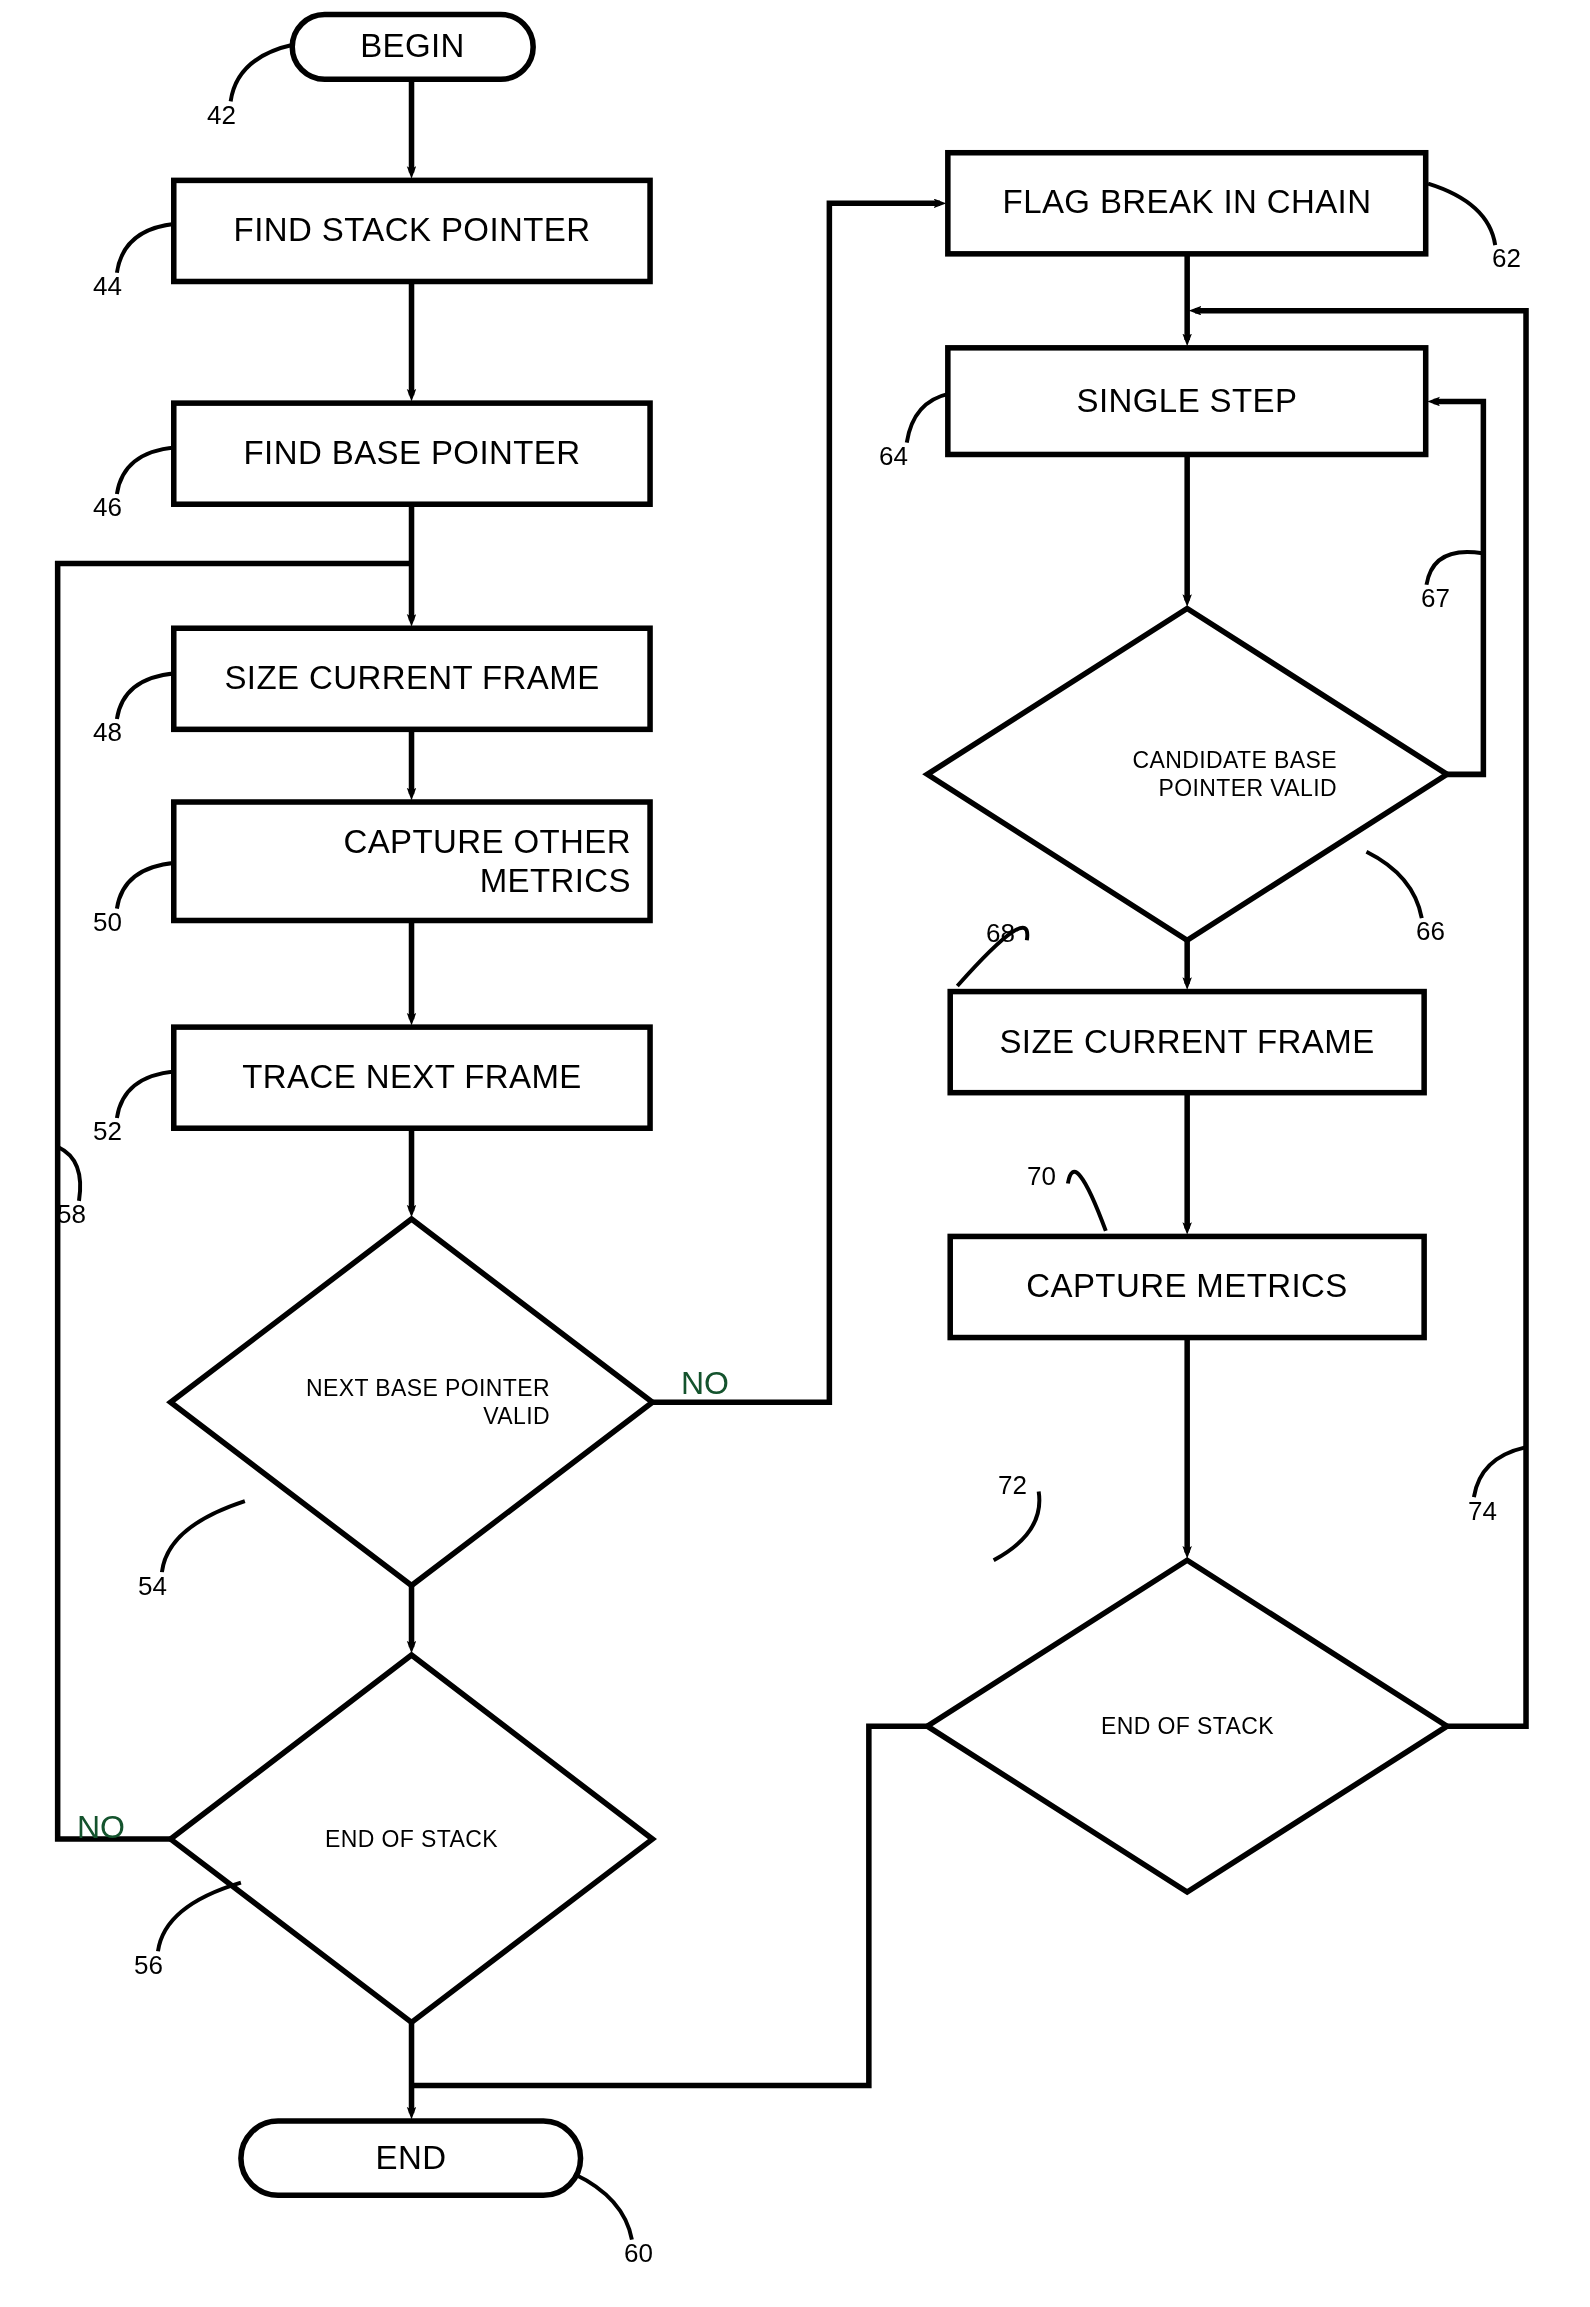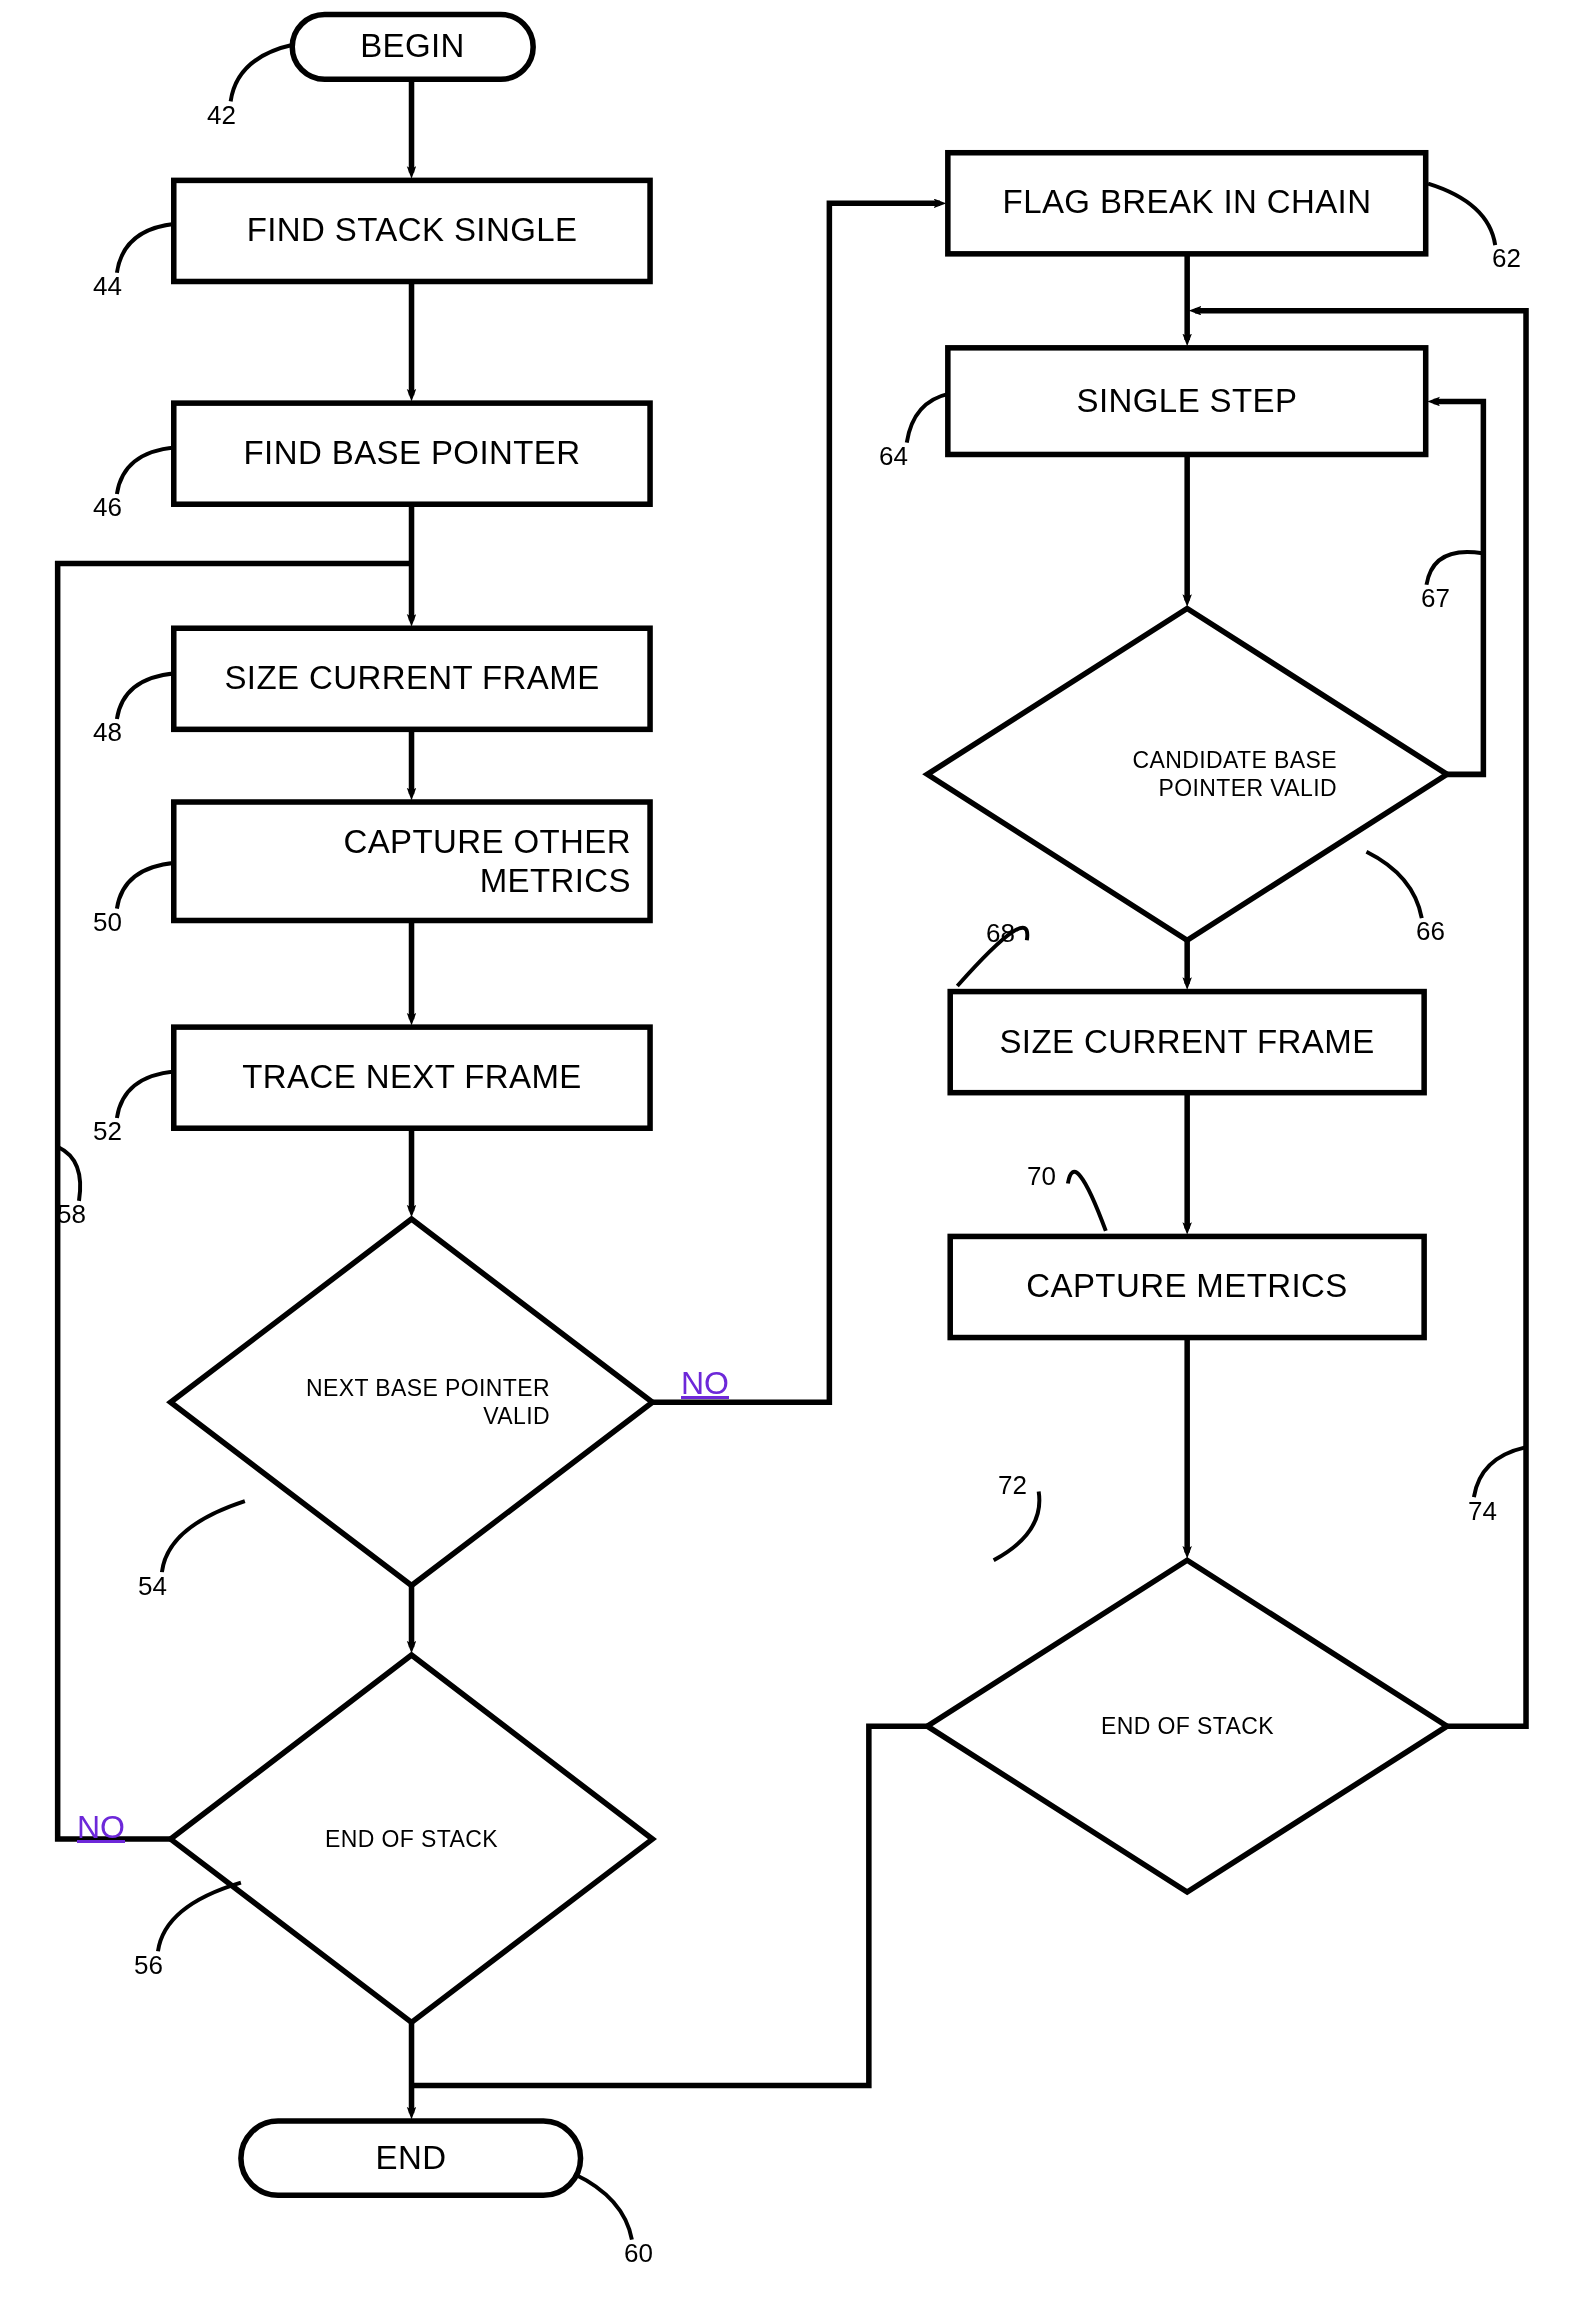--- a/index.html
+++ b/index.html
@@ -27,24 +27,23 @@
   .ref-num{
     position:absolute;
     font-size:26px;
     color:#000;
     font-family:"Liberation Sans", sans-serif;
     white-space:nowrap;
   }
   .edge-label{
     position:absolute;
     font-size:32px;
-    color:#6d28d9;
+    color:#14532d;
     font-family:"Liberation Sans", sans-serif;
     white-space:nowrap;
-    text-decoration:underline;
   }
   .hit{position:absolute;}
 </style>
 </head>
 <body>
 
 <div id="root">
 
   <svg id="canvas" viewBox="0 0 2013 2920" xmlns="http://www.w3.org/2000/svg">
     <defs>
@@ -107,21 +106,21 @@
       <path d="M1832,980 L1878,980 L1878,508 L1815,508" marker-end="url(#arrow)"></path>
 
       <path d="M1832,2185 L1932,2185 L1932,393 L1513,393" marker-end="url(#arrow)"></path>
 
       <path d="M1174,2185 L1100,2185 L1100,2640 L521,2640"></path>
     </g>
   </svg>
 
   <div class="node-label term-label" style="left:292px;top:14.2px;width:241px;height:65px;">BEGIN</div>
 
-  <div class="node-label proc-label" style="left:174px;top:180px;width:476px;height:101px;">FIND STACK SINGLE</div>
+  <div class="node-label proc-label" style="left:174px;top:180px;width:476px;height:101px;">FIND STACK POINTER</div>
 
   <div class="node-label proc-label" style="left:174px;top:403px;width:476px;height:101px;">FIND BASE POINTER</div>
 
   <div class="node-label proc-label" style="left:174px;top:628px;width:476px;height:101px;">SIZE CURRENT FRAME</div>
 
   <div class="node-label proc-label" style="left:174px;top:1027px;width:476px;height:101px;">TRACE NEXT FRAME</div>
 
   <div class="node-label proc-label" style="left:194px;top:802px;width:437px;height:119px;">CAPTURE OTHER METRICS</div>
 
   <div class="node-label dec-label" style="left:273px;top:1347px;width:277px;height:111px;">NEXT BASE POINTER VALID</div>

